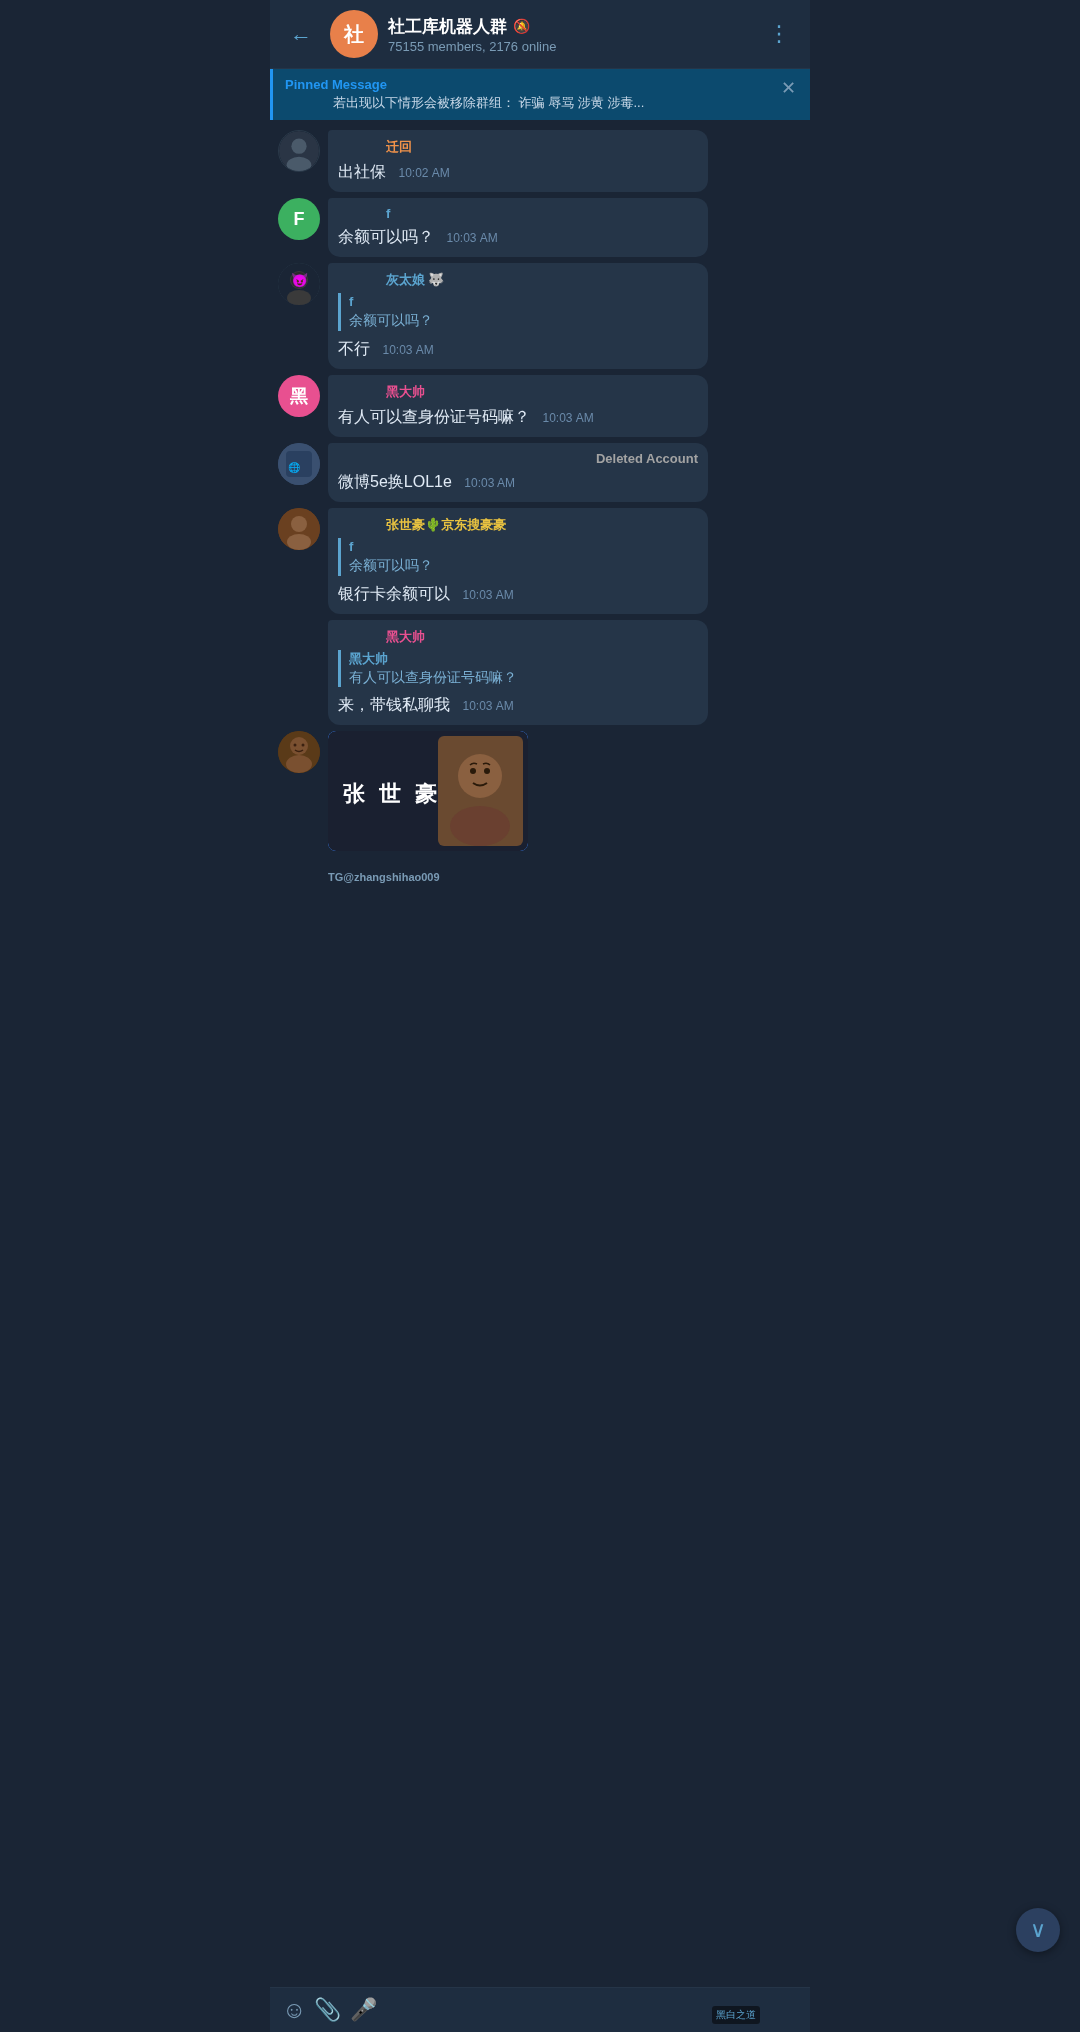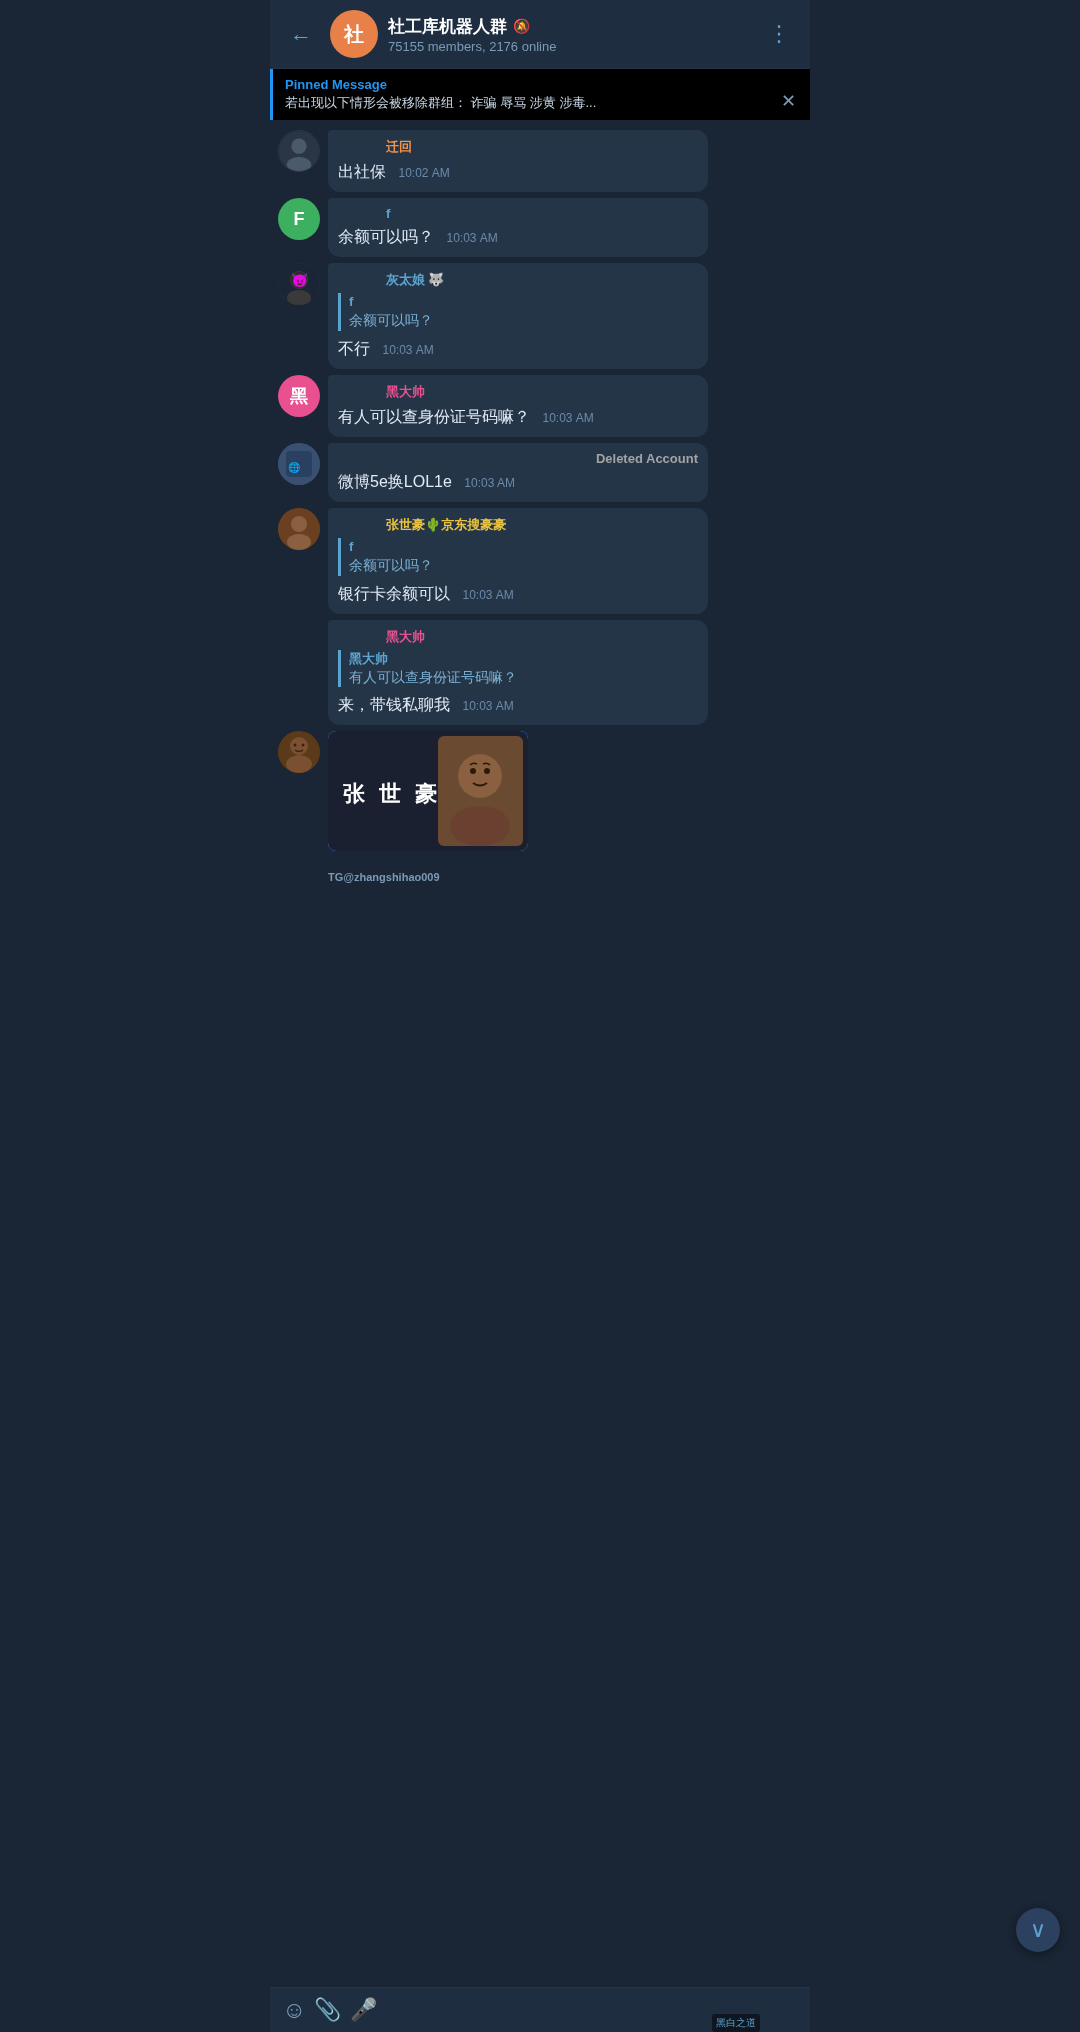--- a/index.html
+++ b/index.html
@@ -68,39 +68,40 @@
     }
     .more-btn {
       color: #5ba4cf;
       font-size: 22px;
       cursor: pointer;
       padding: 4px 8px;
     }
 
     
     .pinned-bar {
-      background: #000000;
+      background: #0c4a6e;
       border-left: 3px solid #2196f3;
       padding: 8px 14px 8px 12px;
       display: flex;
-      align-items: flex-end;
+      align-items: flex-start;
       justify-content: space-between;
       margin-bottom: 2px;
       gap: 36px;
     }
     .pinned-content {}
     .pinned-title {
       color: #2196f3;
       font-size: 13px;
       font-weight: 600;
       margin-bottom: 2px;
     }
     .pinned-text {
       color: #c8d8e8;
       font-size: 13px;
+      margin-left: 48px;
     }
     .pinned-close {
       color: #7a9bb5;
       font-size: 18px;
       cursor: pointer;
       margin-left: 8px;
       flex-shrink: 0;
     }
 
     
@@ -221,21 +222,21 @@
     }
     .msg-input::placeholder { color: #7a9bb5; }
     .attach-btn {
       color: #7a9bb5;
       font-size: 22px;
       cursor: pointer;
       flex-shrink: 0;
     }
     .watermark {
       position: absolute;
-      bottom: 0;
+      bottom: 8px;
       right: 50px;
       font-size: 10px;
       color: #5ba4cf;
       background: rgba(0,0,0,0.5);
       padding: 2px 4px;
       border-radius: 3px;
       pointer-events: none;
     }
     .voice-btn {
       color: #7a9bb5;

